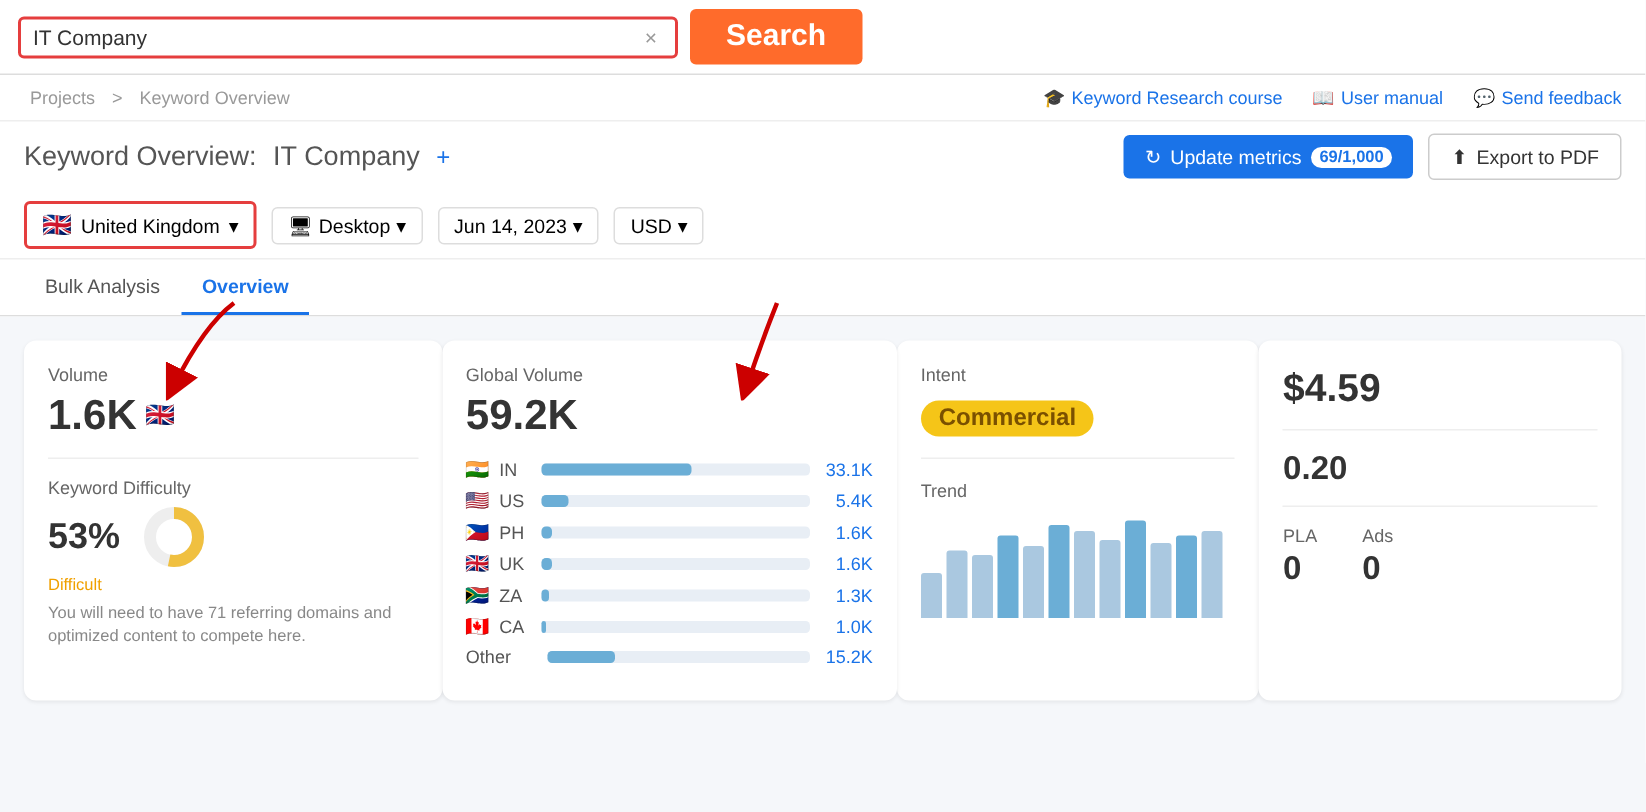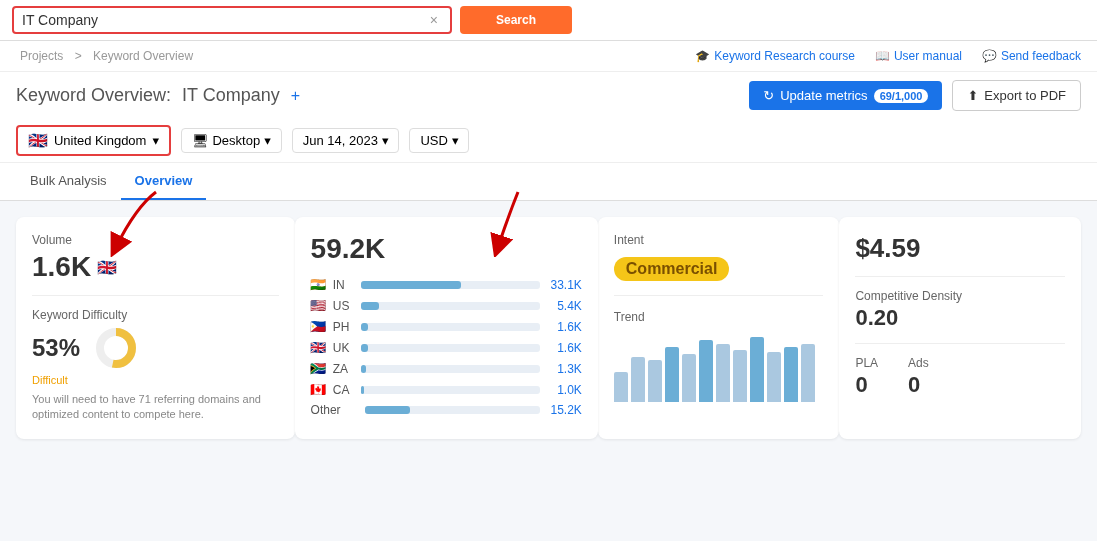--- a/index.html
+++ b/index.html
@@ -13,22 +13,22 @@
       display: flex; align-items: center; border: 2px solid #e53e3e; border-radius: 4px; padding: 4px 8px;
       flex: 0 0 440px; background: #fff;
     }
     .search-input {
       border: none; outline: none; font-size: 14px; flex: 1; color: #333;
     }
     .search-clear {
       color: #999; cursor: pointer; font-size: 14px; margin-right: 4px;
     }
     .search-button {
-      background: #ff6b2b; color: #fff; border: none; border-radius: 4px; padding: 7px 36px;
-      font-size: 12px; font-weight: bold; cursor: pointer; margin-left: 8px;
+      background: #ff6b2b; color: #fff; border: none; border-radius: 4px; padding: 7px 24px;
+      font-size: 20px; font-weight: bold; cursor: pointer; margin-left: 8px;
     }
 
     
     .breadcrumb-bar {
       display: flex; align-items: center; justify-content: space-between;
       padding: 8px 16px; border-bottom: 1px solid #eee;
     }
     .breadcrumb { font-size: 12px; color: #666; }
     .breadcrumb span { color: #999; margin: 0 4px; }
     .breadcrumb-links { display: flex; align-items: center; gap: 20px; font-size: 12px; color: #1a73e8; }
@@ -242,20 +242,21 @@
       <div style="position:absolute;top:-30px;right:60px;pointer-events:none;z-index:10;">
         <svg width="60" height="70" viewBox="0 0 60 70">
           <defs>
               <marker id="arr2" markerWidth="8" markerHeight="8" refX="4" refY="4" orient="auto">
                 <path d="M0,0 L8,4 L0,8 Z" fill="#cc0000"></path>
               </marker>
             </defs>
           <path d="M40,5 Q30,30 20,60" stroke="#cc0000" stroke-width="3" fill="none" marker-end="url(#arr2)"></path>
         </svg>
       </div>
+      <div class="card-label">Global Volume</div>
       <div class="card-big-value" style="margin-bottom:12px;">59.2K</div>
 
       <div>
         <div class="bar-row">
           <span style="font-size:13px;">🇮🇳</span>
           <span style="width:22px;font-size:12px;color:#555;">IN</span>
           <div class="bar-track">
               <div class="bar-fill" style="width:56%;"></div>
             </div>
           <span class="bar-value">33.1K</span>
@@ -327,21 +328,20 @@
         <div class="trend-bar" style="height:65px;background:#6baed6;"></div>
         <div class="trend-bar" style="height:50px;background:#aac8e0;"></div>
         <div class="trend-bar" style="height:55px;background:#6baed6;"></div>
         <div class="trend-bar" style="height:58px;background:#aac8e0;"></div>
       </div>
     </div>
 
     <div class="card cpc-card">
       <div class="cpc-value">$4.59</div>
       <hr class="card-divider">
-      <div class="comp-label">Competitive Density</div>
       <div class="comp-value">0.20</div>
       <hr class="card-divider">
       <div class="pla-ads-row">
         <div class="pla-ads-item">
           <div class="pla-ads-label">PLA</div>
           <div class="pla-ads-value">0</div>
         </div>
         <div class="pla-ads-item">
           <div class="pla-ads-label">Ads</div>
           <div class="pla-ads-value">0</div>

